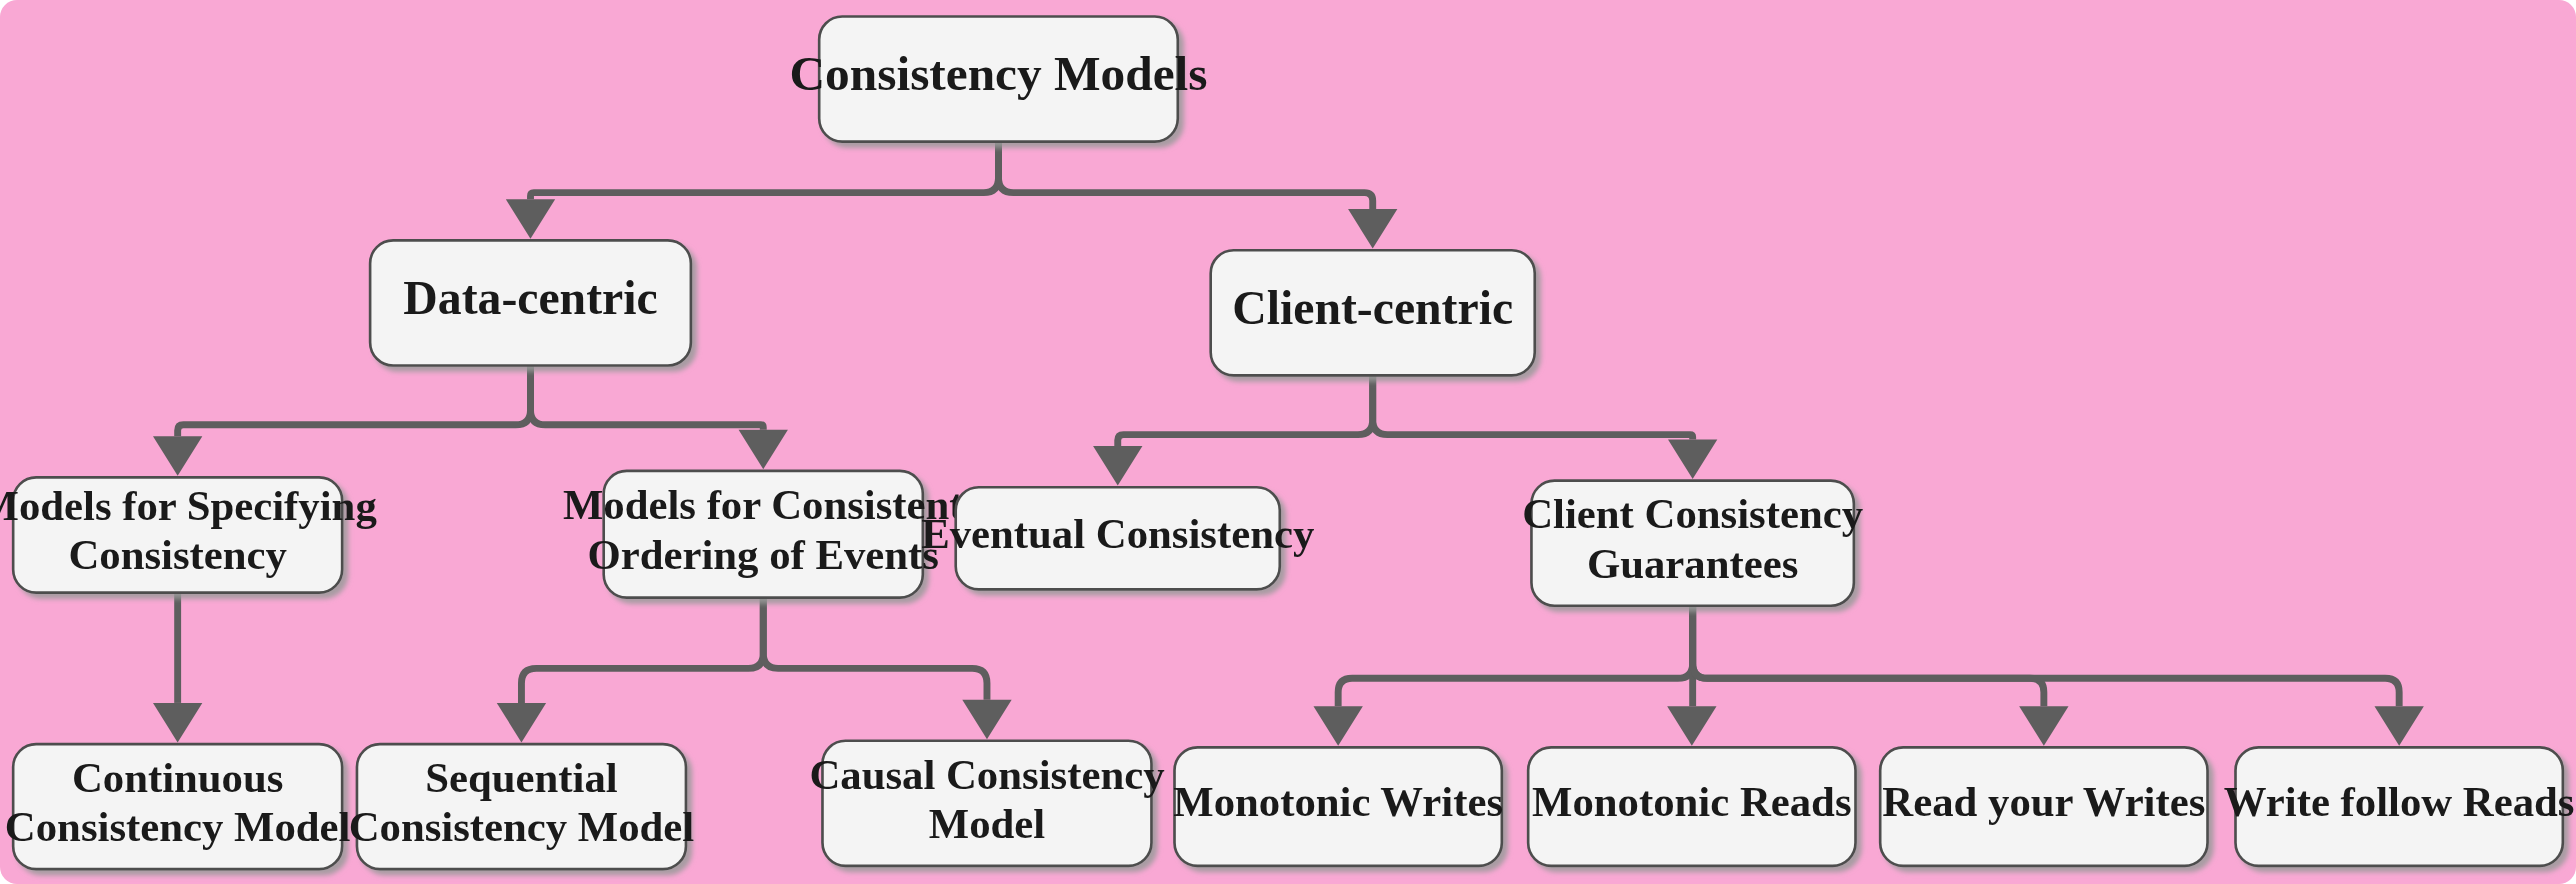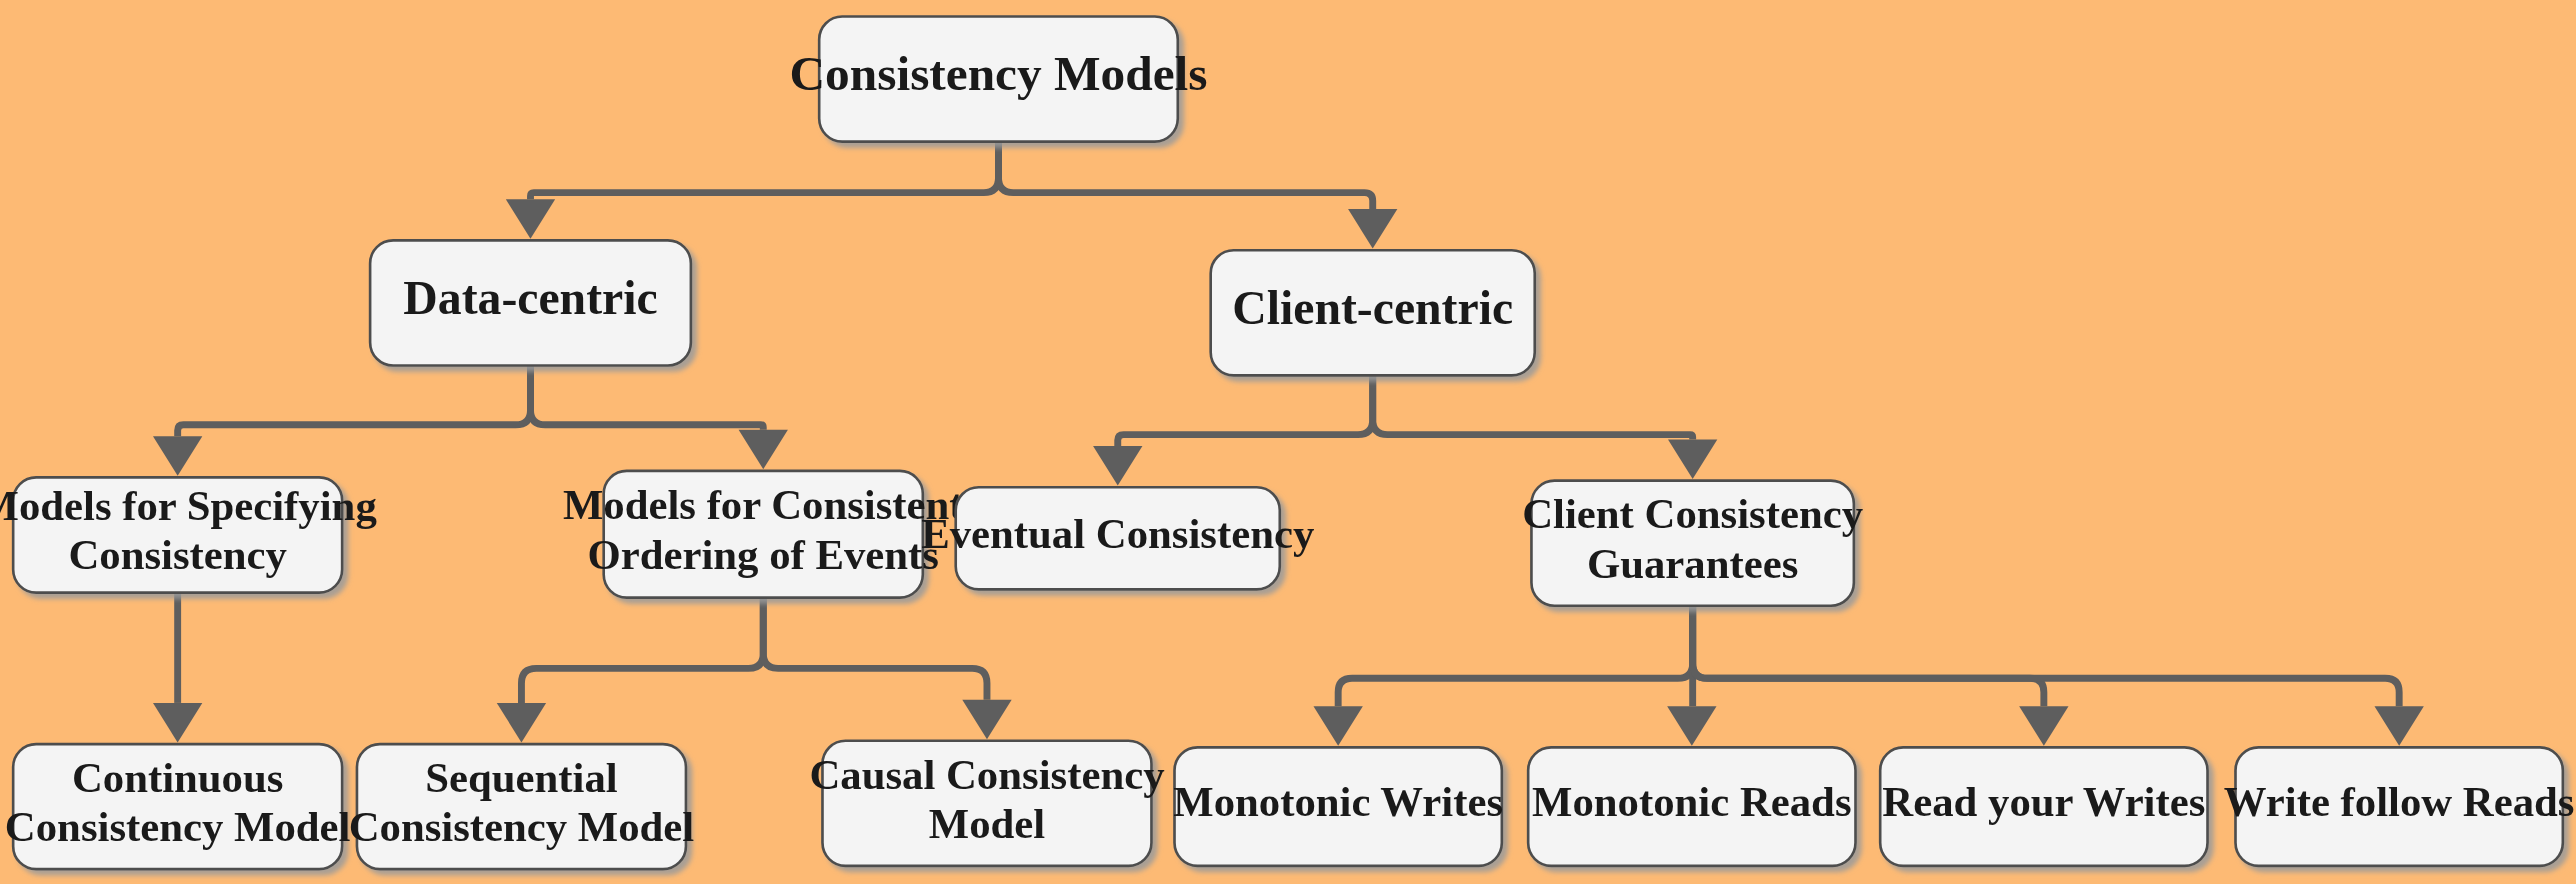--- a/index.html
+++ b/index.html
@@ -10,21 +10,22 @@
   body {
     width: 2576px;
     height: 884px;
     overflow: hidden;
     font-family: "Liberation Serif", "DejaVu Serif", serif;
   }
   #diagram-root {
     position: relative;
     width: 2576px;
     height: 884px;
-    background: #fdba74;
+    background: #f9a8d4;
+    border-radius: 17px;
   }
   svg.tree-canvas {
     position: absolute;
     left: 0;
     top: 0;
     width: 2576px;
     height: 884px;
     display: block;
   }
   .node-label {

